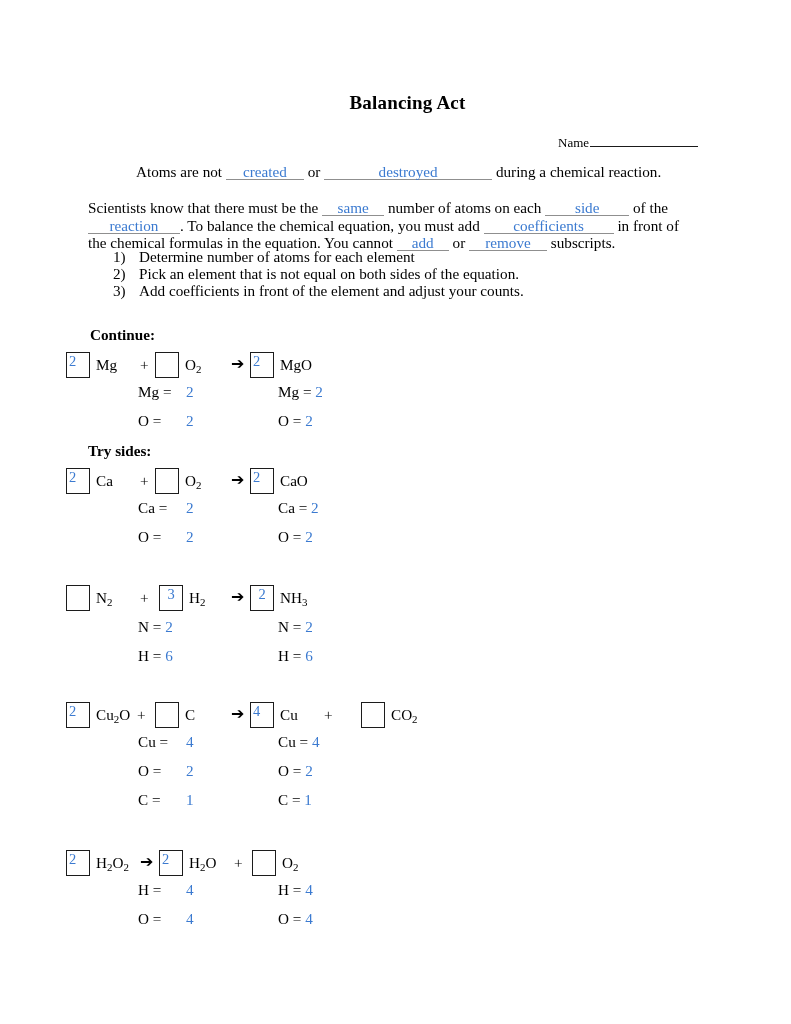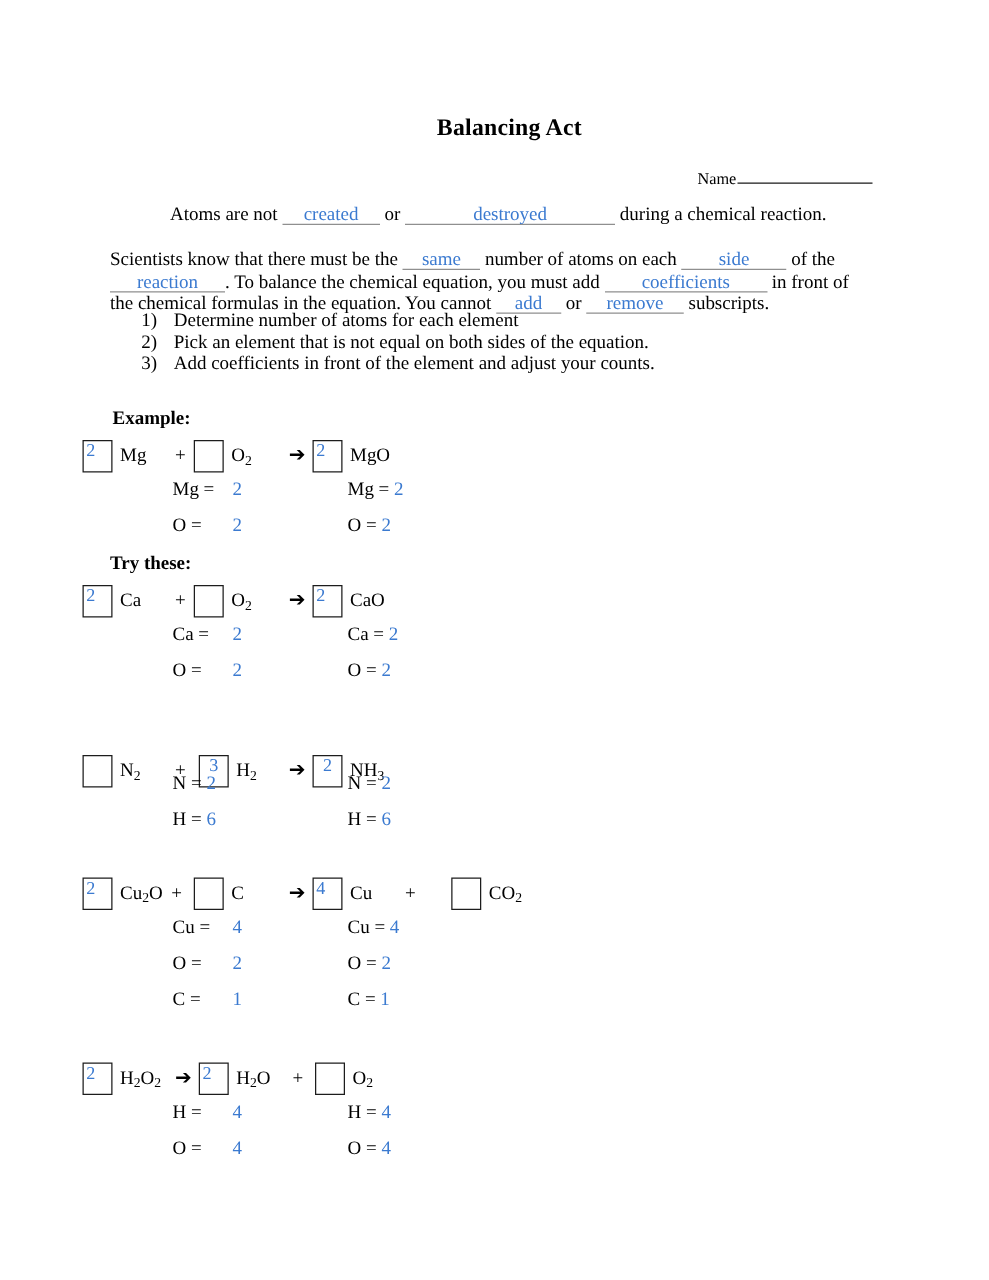--- a/index.html
+++ b/index.html
@@ -181,22 +181,22 @@
   <div class="intro">
     <span class="indent"></span><span>Atoms are not </span><span class="blank w-created">created</span><span> or </span><span class="blank w-destroyed">destroyed</span><span> during a chemical reaction. Scientists know that there must be the </span><span class="blank w-same">same</span><span> number of atoms on each </span><span class="blank w-side">side</span><span> of the </span><span class="blank w-reaction">reaction</span><span>. To balance the chemical equation, you must add </span><span class="blank w-coefficients">coefficients</span><span> in front of the chemical formulas in the equation. You cannot </span><span class="blank w-add">add</span><span> or </span><span class="blank w-remove">remove</span><span> subscripts.</span>
   </div>
 
   <div class="steps" id="steps-list">
       <div class="row"><span class="num">1)</span><span>Determine number of atoms for each element</span></div>
       <div class="row"><span class="num">2)</span><span>Pick an element that is not equal on both sides of the equation.</span></div>
       <div class="row"><span class="num">3)</span><span>Add coefficients in front of the element and adjust your counts.</span></div>
     </div>
 
-  <div class="section-label" style="left:90px; top:326px;">Example:</div>
-  <div class="section-label" style="left:88px; top:442px;">Try these:</div>
+  <div class="section-label" style="left:90px; top:326px;">Continue:</div>
+  <div class="section-label" style="left:88px; top:442px;">Try sides:</div>
 
   <div id="equations-host">
       <div class="eq-block" style="top: 0px;">
         <div class="eq-row" style="position: absolute; left: 0px; top: 352px; width: 791px;">
           <span class="term" style="left: 66px;">
             <span class="coef-box">2</span>
             <span class="formula">Mg</span>
           </span>
           <span class="plus" style="left: 140px;">+</span>
           <span class="term" style="left: 155px;">
@@ -238,21 +238,21 @@
         <div class="counts-left" style="left: 138px; top: 499px;">
           <div class="cnt-row"><span class="lbl">Ca =</span><span class="val">2</span></div>
           <div class="cnt-row"><span class="lbl">O =</span><span class="val">2</span></div>
         </div>
         <div class="counts-right" style="left: 278px; top: 499px;">
           <div class="cnt-row"><span>Ca = </span><span class="val">2</span></div>
           <div class="cnt-row"><span>O = </span><span class="val">2</span></div>
         </div>
       </div>
       <div class="eq-block" style="top: 0px;">
-        <div class="eq-row" style="position: absolute; left: 0px; top: 604px; width: 669px;">
+        <div class="eq-row" style="position: absolute; left: 0px; top: 585px; width: 669px;">
           <span class="term" style="left: 66px;">
             <span class="coef-box"></span>
             <span class="formula">N<sub>2</sub></span>
           </span>
           <span class="plus" style="left: 140px;">+</span>
           <span class="term" style="left: 159px;">
             <span class="coef-box center">3</span>
             <span class="formula">H<sub>2</sub></span>
           </span>
           <span class="arrow" style="left: 231px;">➔</span>

